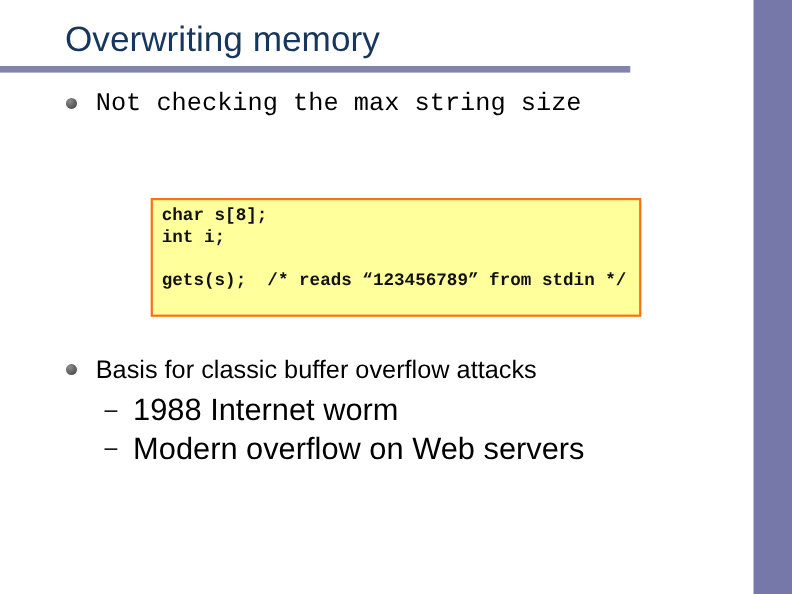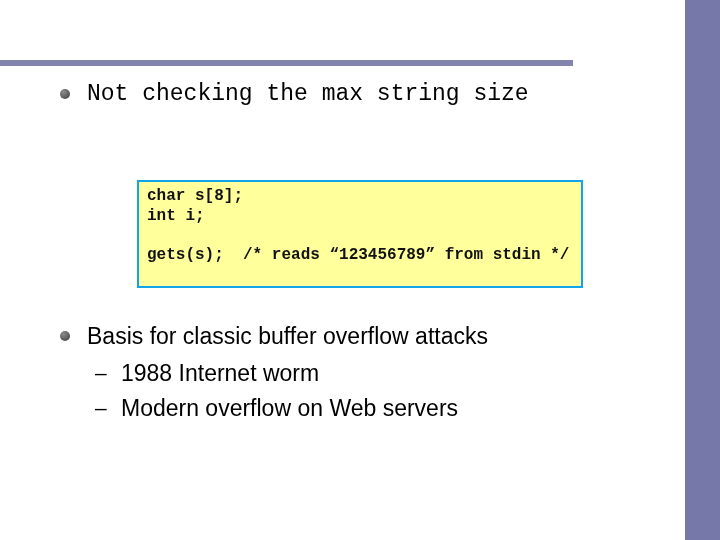--- a/index.html
+++ b/index.html
@@ -45,43 +45,44 @@
 
   
   .sub-row{
     position:absolute;display:flex;align-items:flex-start;white-space:nowrap;
     color:#000000;
   }
   .sub-row .dash{
     font-size:21px;line-height:24px;width:26px;flex:0 0 auto;
   }
   .sub-row .lbl{
-    font-size:23px;line-height:24px;
+    font-size:28px;line-height:24px;
   }
   .sub-1{left:95px;top:361px;}
   .sub-2{left:95px;top:396px;}
 
   
   .code-box{
     position:absolute;left:137px;top:180px;width:446px;height:108px;
-    background:#FFFF9C;border:2px solid #0ea5e9;box-sizing:border-box;
+    background:#FFFF9C;border:2px solid #f97316;box-sizing:border-box;
   }
   .code-box pre{
     margin:0;padding:5px 0 0 8px;
     font-family:"Liberation Mono","DejaVu Sans Mono",monospace;
     font-weight:bold;font-size:16px;line-height:19.5px;color:#111111;
   }
 </style>
 </head>
 <body>
 
 <div class="slide">
 
   <div class="side-bar"></div>
 
+  <div class="title">Overwriting memory</div>
   <div class="title-rule"></div>
 
   <div class="bullet-row row-1">
     <span class="dot"></span>
     <span class="lbl">Not checking the max string size</span>
   </div>
 
   <div class="code-box">
     <pre>char s[8];
 int i;

